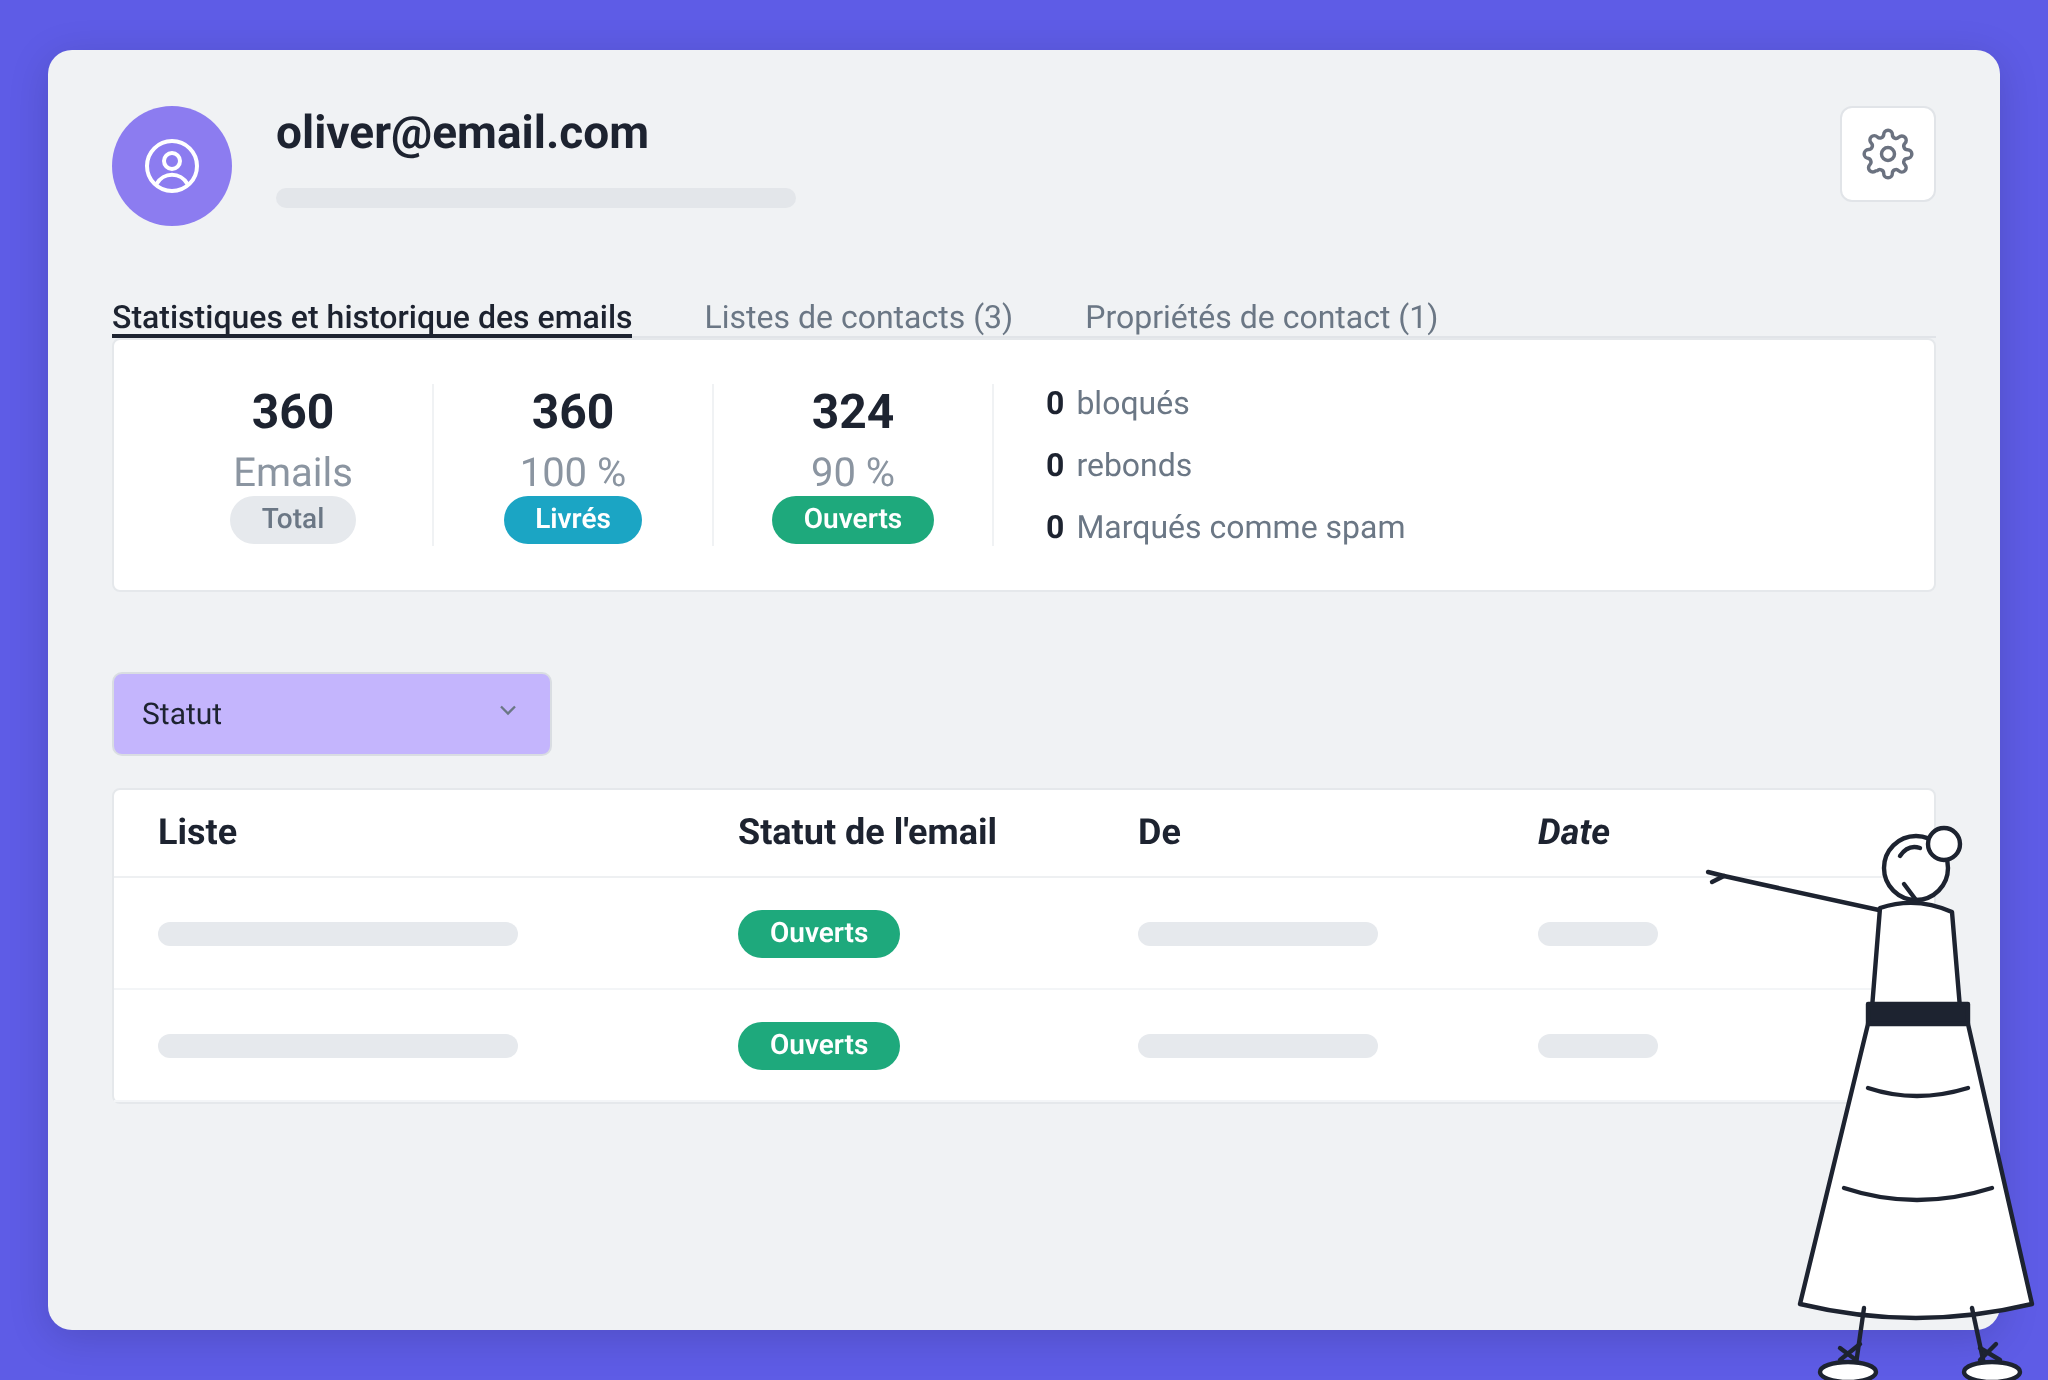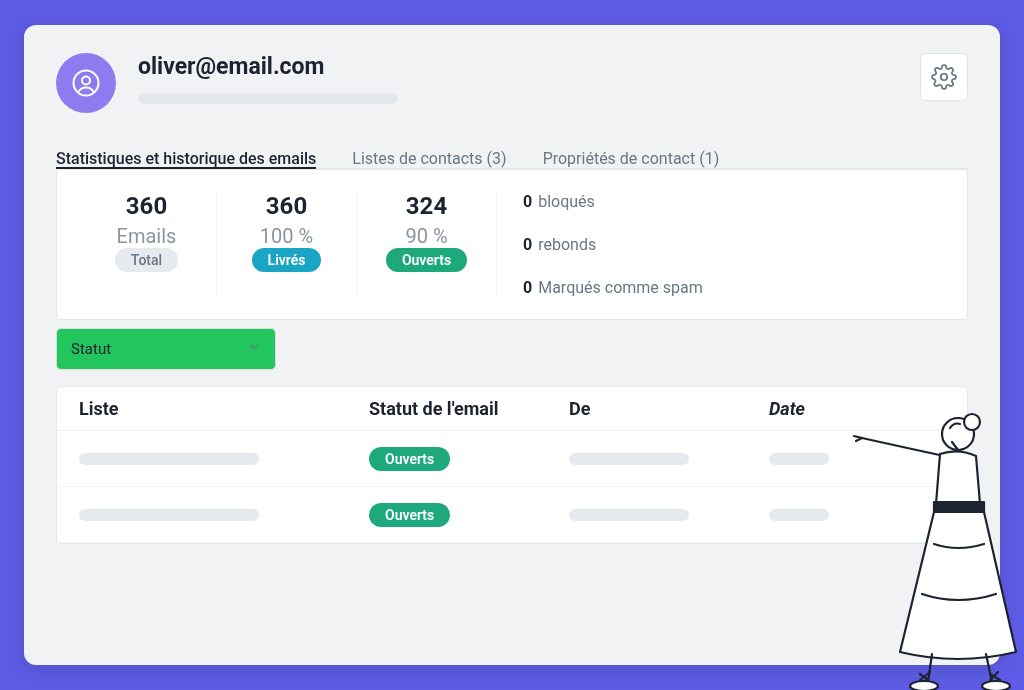--- a/index.html
+++ b/index.html
@@ -109,31 +109,31 @@
   .pill-teal { background: #1ba5c4; }
   .pill-green { background: #1ea97c; }
   .pill-blue { background: #5b9ee6; }
 
   .zero-list {
     flex-grow: 1;
     padding-left: 26px;
     display: flex;
     flex-direction: column;
     justify-content: center;
-    gap: 24px;
+    gap: 12px;
   }
   .zero-row { font-size: 16px; color: #6b7785; }
   .zero-row b { color: #1d2330; margin-right: 6px; }
 
   
   .filter {
-    margin-top: 8px;
+    margin-top: 40px;
     width: 220px;
     height: 42px;
-    background: #22c55e;
+    background: #c4b5fd;
     border: 1px solid #d9dde2;
     border-radius: 5px;
     display: flex;
     align-items: center;
     padding: 0 14px;
     justify-content: space-between;
     cursor: pointer;
     font-size: 15px;
     color: #1d2330;
   }

